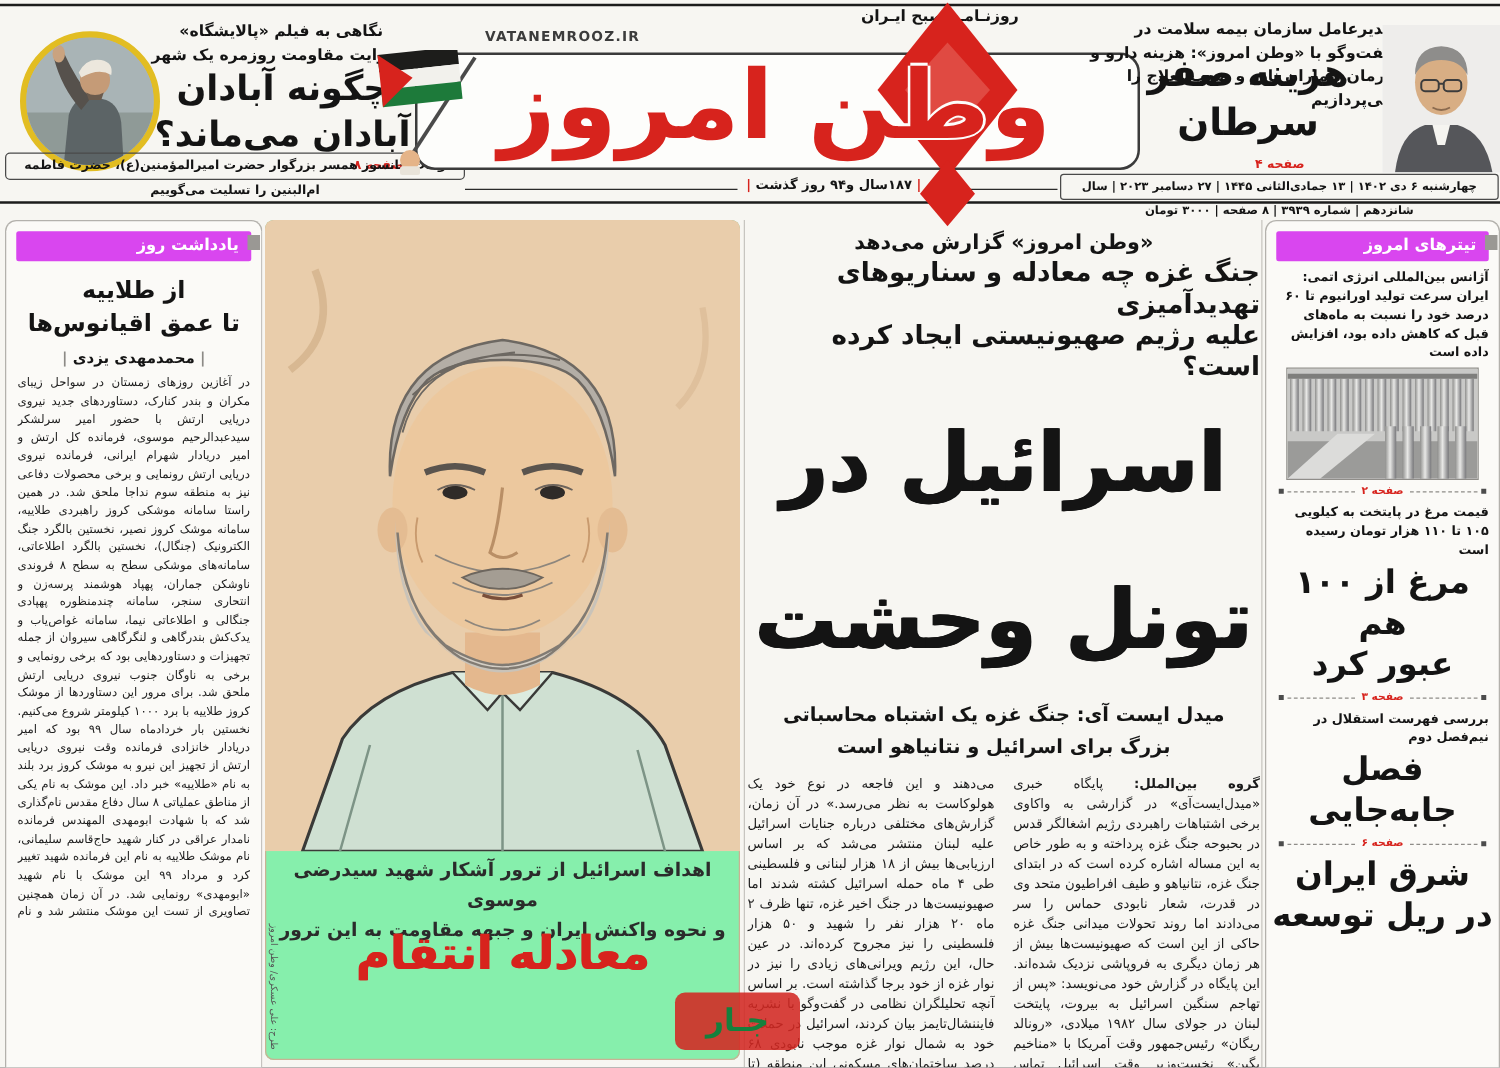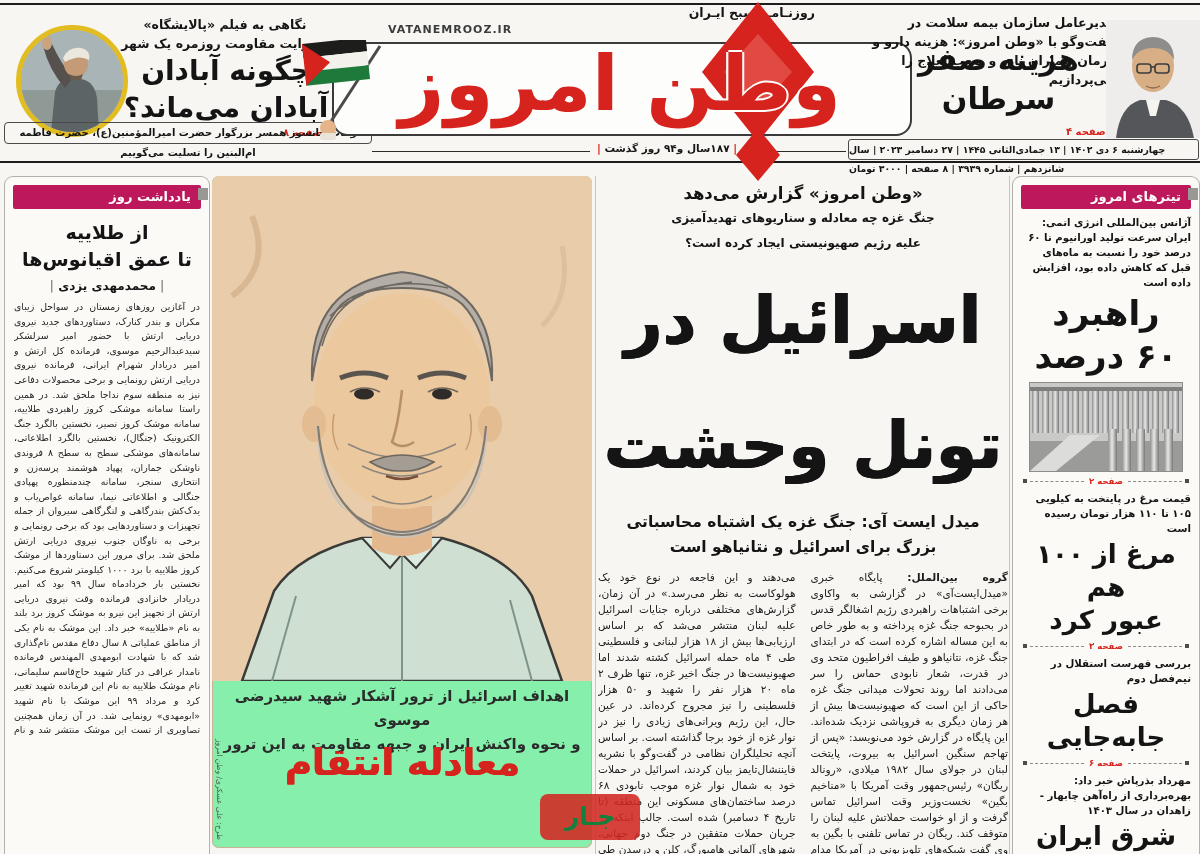--- a/index.html
+++ b/index.html
@@ -22,31 +22,31 @@
   #logo-border{left:332px;top:42px;width:576px;height:90px;border:2px solid #3b3b3b;border-radius:16px;background:#fdfdfb;}
   #logo-url{left:388px;top:23px;width:150px;font-size:11px;font-weight:bold;color:#3c3c3c;letter-spacing:1px;direction:ltr;}
   #logo-tagline{left:615px;top:5px;width:200px;font-size:12.5px;font-weight:bold;}
   #logo-ornament{left:700px;top:0;width:116px;height:182px;z-index:3;}
   #logo-text{left:340px;top:40px;width:560px;height:92px;font-size:76px;font-weight:bold;color:#d7231d;
      line-height:88px;text-align:center;z-index:4;transform:scaleX(1.04);
      text-shadow:2px 0 0 #fdfdfb,-2px 0 0 #fdfdfb,0 2px 0 #fdfdfb,0 -2px 0 #fdfdfb;}
   #flag{left:294px;top:40px;z-index:5;}
   #tr-kicker{left:872px;top:13px;width:242px;text-align:right;font-size:12.5px;}
   #tr-headline{left:896px;top:40px;width:205px;font-size:30px;font-weight:bold;line-height:39px;}
-  #tr-page{left:1066px;top:126px;}
+  #tr-page{left:1004px;top:126px;}
   #tr-photo{left:1106px;top:20px;width:94px;height:118px;overflow:hidden;background:#f0efed;}
   #days{left:592px;top:142px;width:150px;font-size:10.5px;font-weight:bold;}
   #days b{color:#d7231d;}
   .hseg{top:151px;height:1px;background:#2a2a2a;}
   #dateline{left:848px;top:139px;width:349px;height:19px;border:1px solid #4a4a4a;border-radius:3px;
-     font-size:9.3px;font-weight:bold;line-height:19px;text-align:left;}
+     font-size:9.3px;font-weight:bold;line-height:19px;text-align:center;}
   #midrule{left:0;top:161px;width:1200px;height:2px;background:#1c1c1c;z-index:2;}
   
   .panel{border:1px solid #b3b1ac;border-bottom:none;border-radius:9px 9px 0 0;background:#fbfaf7;overflow:hidden;}
-  .section-bar{position:relative;margin:8px 8px 6px 8px;height:24px;background:#be185d;border-radius:2px;
+  .section-bar{position:relative;margin:8px 8px 6px 8px;height:24px;background:#d946ef;border-radius:2px;
      color:#fff;font-size:13px;font-weight:bold;line-height:24px;padding:0 10px;text-align:right;}
   .bar-notch{position:absolute;top:188px;width:10px;height:12px;background:#9a9894;z-index:2;}
   
   #note-panel{left:4px;top:176px;width:204px;height:678px;}
   #note-title{margin:10px 6px 2px;font-size:19px;font-weight:bold;line-height:27px;}
   #note-author{margin:6px 0 7px;font-size:12px;font-weight:bold;}
   #note-author span{color:#8c8a86;}
   #note-body{margin:0 9px;font-size:9.4px;line-height:14.6px;text-align:justify;color:#1d1d1d;height:438px;overflow:hidden;}
   
   #poster-panel{left:212px;top:176px;width:380px;height:672px;background:#86efac;border-radius:7px;overflow:hidden;
@@ -54,21 +54,21 @@
   #poster-caption{position:absolute;left:0;top:508px;width:100%;font-size:15px;font-weight:bold;line-height:24px;color:#2b2b2b;}
   #poster-title{position:absolute;left:0;top:565px;width:100%;font-size:37px;font-weight:bold;color:#d7231d;
      text-shadow:1px 0 0 #d7231d;}
   #poster-credit{position:absolute;left:3px;bottom:8px;writing-mode:vertical-rl;font-size:7.5px;color:#555;}
   #watermark{left:540px;top:794px;width:100px;height:46px;background:rgba(211,40,34,.88);border-radius:8px;
      color:#15803d;font-size:25px;font-weight:bold;line-height:46px;text-align:center;z-index:6;
      letter-spacing:6px;overflow:hidden;}
   
   #main-area{left:598px;top:176px;width:410px;height:678px;}
   #main-kicker{margin-top:8px;font-size:16.5px;font-weight:bold;}
-  #main-lead{margin-top:3px;font-size:12px;font-weight:bold;line-height:25px;}
+  #main-lead{margin-top:3px;font-size:21px;font-weight:bold;line-height:25px;text-align:right;}
   #main-headline{margin-top:2px;font-size:66px;font-weight:bold;line-height:125px;
      text-shadow:.7px 0 0 currentColor,-.7px 0 0 currentColor;}
   #main-subhead{margin-top:2px;font-size:15.5px;font-weight:bold;line-height:25px;}
   #main-body{display:flex;gap:15px;margin-top:9px;height:288px;overflow:hidden;}
   #main-body .bcol{flex:1;font-size:10.6px;line-height:16px;text-align:justify;color:#1b1b1b;}
   
   #sidebar-panel{left:1012px;top:176px;width:186px;height:678px;}
   .sb-kicker{margin:3px 8px 2px;font-size:10.2px;font-weight:bold;line-height:15px;text-align:right;}
   .sb-headline{margin:1px 4px;font-size:26px;font-weight:bold;line-height:33px;text-align:center;}
   .sb-headline.big{font-size:34px;line-height:43px;}
@@ -214,22 +214,20 @@
       <div class="bcol"><b>گروه بین‌الملل: </b><span>پایگاه خبری «میدل‌ایست‌آی» در گزارشی به واکاوی برخی اشتباهات راهبردی رژیم اشغالگر قدس در بحبوحه جنگ غزه پرداخته و به طور خاص به این مساله اشاره کرده است که در ابتدای جنگ غزه، نتانیاهو و طیف افراطیون متحد وی در قدرت، شعار نابودی حماس را سر می‌دادند اما روند تحولات میدانی جنگ غزه حاکی از این است که صهیونیست‌ها بیش از هر زمان دیگری به فروپاشی نزدیک شده‌اند. این پایگاه در گزارش خود می‌نویسد: «پس از تهاجم سنگین اسرائیل به بیروت، پایتخت لبنان در جولای سال ۱۹۸۲ میلادی، «رونالد ریگان» رئیس‌جمهور وقت آمریکا با «مناخیم بگین» نخست‌وزیر وقت اسرائیل تماس گرفت و از او خواست حملاتش علیه لبنان را متوقف کند. ریگان در تماس تلفنی با بگین به وی گفت شبکه‌های تلویزیونی در آمریکا مدام صحنه‌های حملات اسرائیل به لبنان را نشان</span></div>
       <div class="bcol"><span>می‌دهند و این فاجعه در نوع خود یک هولوکاست به نظر می‌رسد.» در آن زمان، گزارش‌های مختلفی درباره جنایات اسرائیل علیه لبنان منتشر می‌شد که بر اساس ارزیابی‌ها بیش از ۱۸ هزار لبنانی و فلسطینی طی ۴ ماه حمله اسرائیل کشته شدند اما صهیونیست‌ها در جنگ اخیر غزه، تنها ظرف ۲ ماه ۲۰ هزار نفر را شهید و ۵۰ هزار فلسطینی را نیز مجروح کرده‌اند. در عین حال، این رژیم ویرانی‌های زیادی را نیز در نوار غزه از خود برجا گذاشته است. بر اساس آنچه تحلیلگران نظامی در گفت‌وگو با نشریه فایننشال‌تایمز بیان کردند، اسرائیل در حملات خود به شمال نوار غزه موجب نابودی ۶۸ درصد ساختمان‌های مسکونی این منطقه (تا تاریخ ۴ دسامبر) شده است. جالب اینکه در جریان حملات متفقین در جنگ دوم جهانی، شهرهای آلمانی هامبورگ، کلن و درسدن طی ۲ سال بمباران مداوم، به ترتیب با نابودی ۷۵، ۶۱ و ۵۹ درصدی روبه‌رو شدند.</span></div>
     </div>
   </div>
 
   <div id="sidebar-panel" class="abs panel">
     <div class="section-bar">تیترهای امروز</div>
 
     <div>
       <div class="sb-kicker">آژانس بین‌المللی انرژی اتمی: ایران سرعت تولید اورانیوم تا ۶۰ درصد خود را نسبت به ماه‌های قبل که کاهش داده بود، افزایش داده است</div>
-      <div class="sb-headline big preline">راهبرد
-۶۰ درصد</div>
       <div class="sb-photo">
         <svg width="152" height="88" viewBox="0 0 152 88">
           <defs>
             <linearGradient id="metal" x1="0" y1="0" x2="1" y2="0">
               <stop offset="0" stop-color="#8f8f8d"></stop>
                 <stop offset="0.45" stop-color="#e8e8e6"></stop>
                 <stop offset="1" stop-color="#77777a"></stop>
             </linearGradient>
           </defs>
           <rect width="152" height="88" fill="#c9c9c7"></rect>
@@ -290,21 +288,20 @@
       <div class="sb-div">
           <span class="sq"></span>
           <span class="dash"></span>
           <span class="pg">صفحه ۶</span>
           <span class="dash"></span>
           <span class="sq"></span>
         </div>
     </div>
 
     <div>
-      <div class="sb-kicker">مهرداد بذرپاش خبر داد: بهره‌برداری از راه‌آهن چابهار - زاهدان در سال ۱۴۰۳</div>
       <div class="sb-headline preline">شرق ایران
 در ریل توسعه</div>
 
     </div>
 
   </div>
   <div class="bar-notch abs" style="left:1188px;"></div>
 
   <div class="abs vsep" style="left:595px;"></div>
   <div class="abs vsep" style="left:1009px;"></div>

